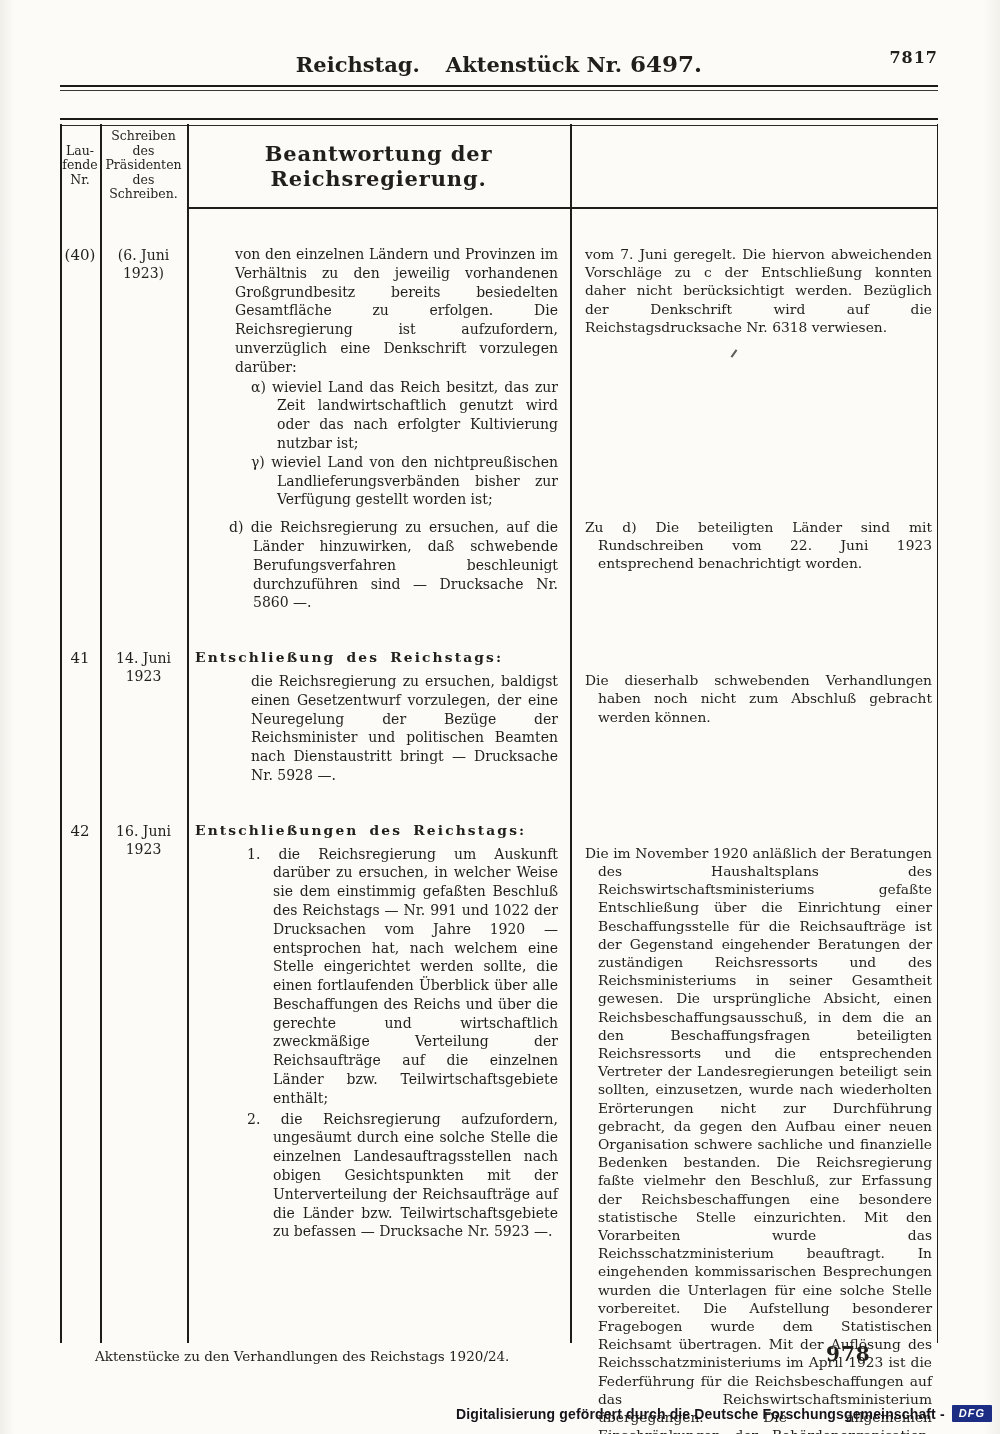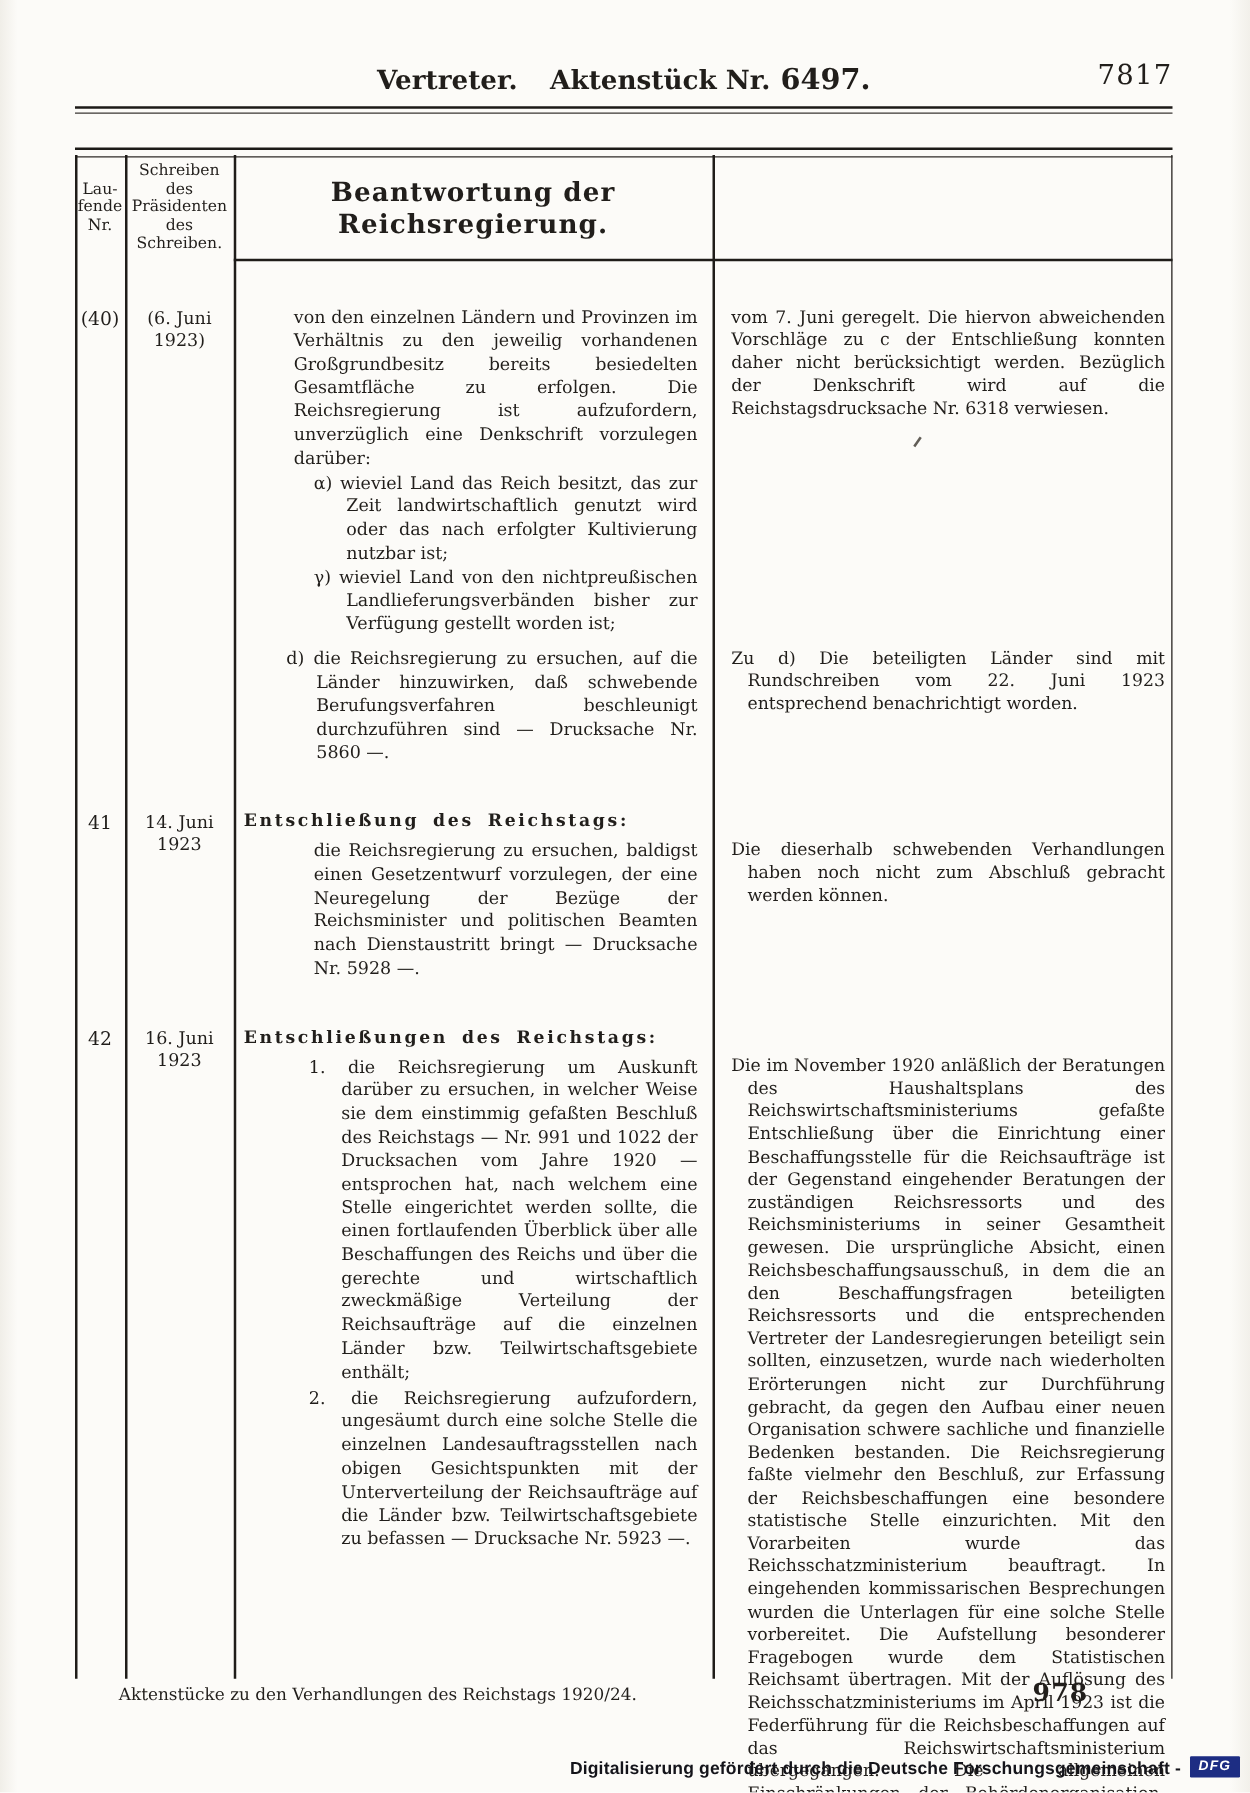--- a/index.html
+++ b/index.html
@@ -10,21 +10,21 @@
       #fcfbf8;
     font-family:"DejaVu Serif", serif;
     color:#211e1b;
   }
   
   .page-header{position:absolute;left:60px;top:50px;width:878px;height:32px;}
   .header-center{position:absolute;left:0;right:0;text-align:center;font-weight:bold;font-size:21px;white-space:nowrap;}
   .hdr-journal{margin-right:26px;}
   .hdr-doclabel{margin-right:8px;}
   .hdr-docnumber{font-size:23px;}
-  .hdr-pageno{position:absolute;right:0;top:-2px;font-weight:normal;font-size:22px;letter-spacing:1px;}
+  .hdr-pageno{position:absolute;right:0;top:-2px;font-weight:bold;font-size:16px;letter-spacing:1px;}
   .rule-double{position:absolute;left:60px;width:878px;top:85px;height:3px;
     border-top:2.5px solid #1c1a17;border-bottom:1.2px solid #3a3733;}
   
   .doc-table{position:absolute;left:60px;top:118px;width:878px;}
   .table-top-rule{position:absolute;left:0;right:0;top:0;height:5px;
     border-top:2px solid #1c1a17;border-bottom:1.2px solid #2e2b27;}
   .vline{position:absolute;top:6px;height:1219px;width:1.5px;background:#1f1c19;}
   .vl-0{left:0;} .vl-1{left:40px;} .vl-2{left:127px;} .vl-3{left:510px;} .vl-4{left:876.5px;}
   .head-rule{position:absolute;left:127px;right:0;top:89px;height:1.5px;background:#1f1c19;}
   .t-head{position:relative;margin-top:6px;height:83px;display:grid;
@@ -64,21 +64,21 @@
   .dfg-logo{background:#1d2d83;color:#ffffff;font-weight:bold;font-style:italic;
     font-size:11px;padding:2px 7px 3px 7px;letter-spacing:1px;border-radius:1px;}
 </style>
 </head>
 <body>
 
 <div class="page">
 
   <div class="page-header">
     <div class="header-center">
-      <span class="hdr-journal">Vertreter.</span><span class="hdr-doclabel">Aktenstück Nr.</span><span class="hdr-docnumber">6497.</span>
+      <span class="hdr-journal">Reichstag.</span><span class="hdr-doclabel">Aktenstück Nr.</span><span class="hdr-docnumber">6497.</span>
     </div>
     <div class="hdr-pageno">7817</div>
   </div>
   <div class="rule-double"></div>
 
   <div class="doc-table">
     <div class="table-top-rule"></div>
     <div class="vline vl-0"></div>
     <div class="vline vl-1"></div>
     <div class="vline vl-2"></div>

